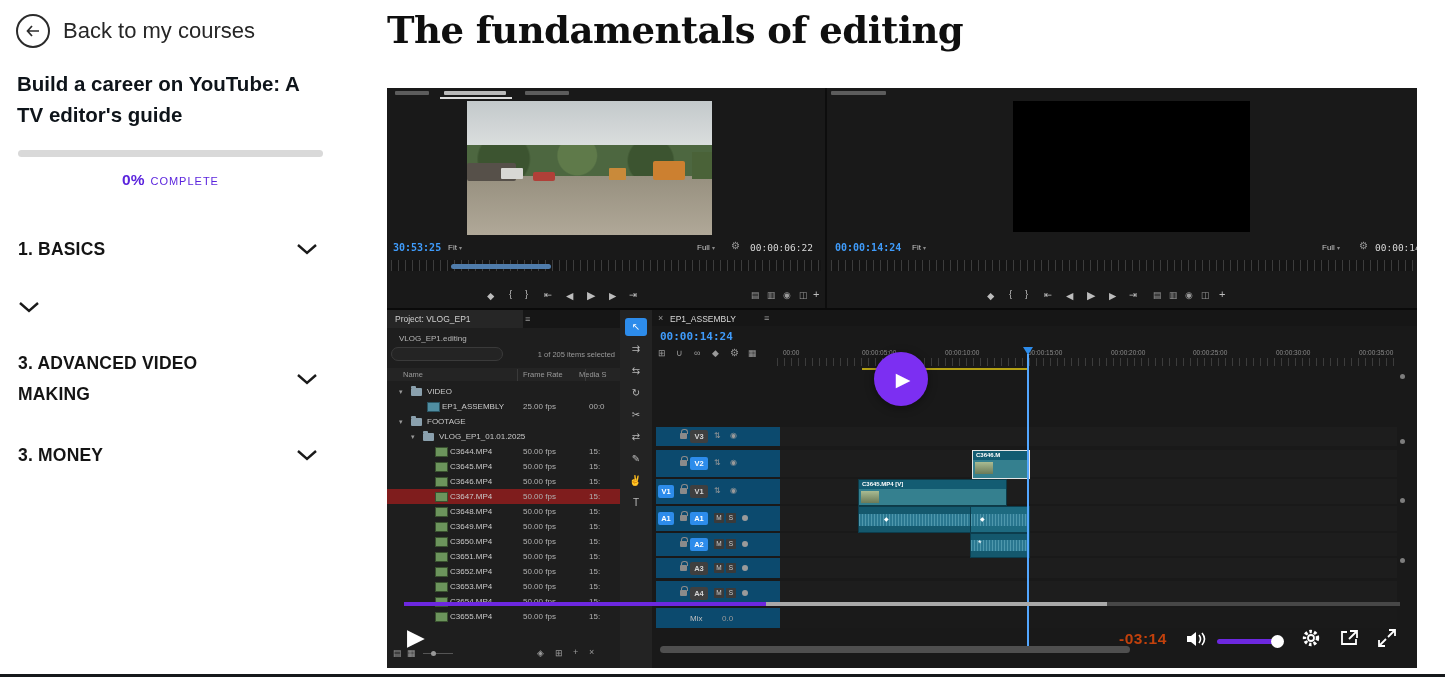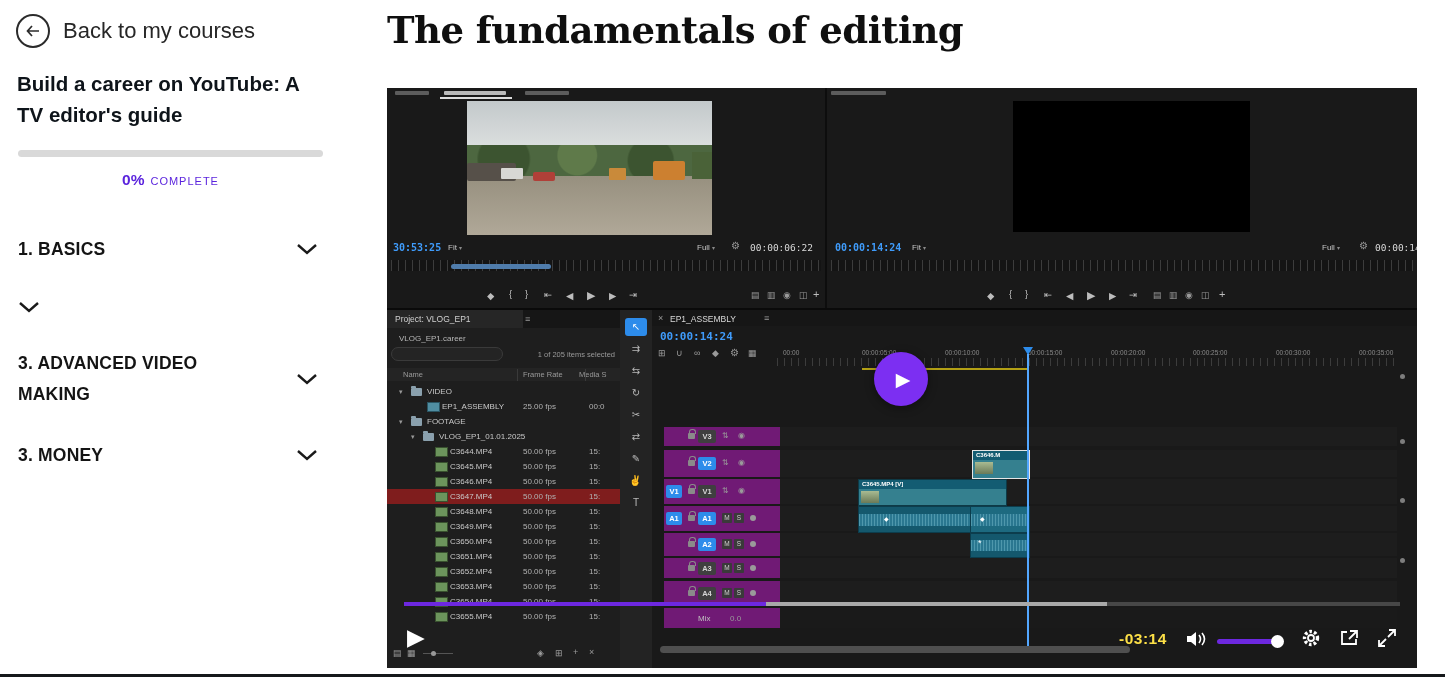--- a/index.html
+++ b/index.html
@@ -48,21 +48,21 @@
   .fold:before{content:"";position:absolute;top:-2px;left:0;width:5px;height:2px;background:#8aa0ad;border-radius:1px 1px 0 0;}
   .clipic{width:11px;height:8px;background:#6c945c;border:1px solid #39512f;top:3px;}
   .seqic{width:11px;height:8px;background:#508ea2;border:1px solid #2a5563;top:3px;}
   .vsep{width:1px;height:12px;background:#3a3a3a;top:1px;}
 
   
   .tool{width:22px;height:18px;text-align:center;line-height:18px;font-size:10px;color:#b9b9b9;left:5px;}
   .tool.on{background:#2d8ceb;color:#fff;border-radius:3px;}
 
   
-  .th{left:12px;width:127px;background:#701a75;}
+  .th{left:4px;width:127px;background:#0c4a6e;}
   .lane{left:128px;width:617px;background:#1d1d1d;}
   .tb{width:18px;height:13px;border-radius:2px;background:#3f3f3f;color:#d5d5d5;
       font-size:7.5px;text-align:center;line-height:13px;font-weight:bold;}
   .tb.on{background:#2d8ceb;color:#fff;}
   .patch{width:16px;height:13px;border-radius:2px;background:#2d8ceb;color:#fff;
          font-size:7.5px;text-align:center;line-height:13px;font-weight:bold;}
   .lock{width:7px;height:6px;background:#8a8a8a;border-radius:1px;}
   .lock:before{content:"";position:absolute;top:-4px;left:1px;width:5px;height:4px;
                border:1px solid #8a8a8a;border-bottom:none;border-radius:3px 3px 0 0;}
   .ms{width:10px;height:10px;background:#3a3a3a;color:#cfcfcf;font-size:6.5px;text-align:center;line-height:10px;border-radius:1px;}
@@ -80,21 +80,21 @@
 
   
   .bigplay{left:487px;top:264px;width:54px;height:54px;border-radius:50%;background:#7c2ff2;
            display:flex;align-items:center;justify-content:center;z-index:20;cursor:pointer;
            box-shadow:0 2px 10px rgba(0,0,0,.4);}
   .bigplay span{color:#fff;font-size:19px;padding-left:4px;}
   .seek{top:514px;height:4px;z-index:18;}
   .ctl{z-index:20;color:#fff;}
   .voltrack{left:830px;top:551px;width:60px;height:5px;background:#6d28e0;border-radius:3px;z-index:20;}
   .volknob{left:884px;top:547px;width:13px;height:13px;border-radius:50%;background:#fff;z-index:21;}
-  .rem{left:732px;top:542px;font-size:15.5px;font-weight:bold;letter-spacing:.5px;z-index:20;color:#fde047;}
+  .rem{left:732px;top:542px;font-size:15.5px;font-weight:bold;letter-spacing:.5px;z-index:20;color:#c2410c;}
 </style>
 </head>
 <body>
 
 <div class="page">
 
   <aside>
     <div class="a back-btn">
       <span class="back-circle">
         <svg width="14" height="12" viewBox="0 0 14 12">
@@ -212,21 +212,21 @@
 
     <div class="a" style="left:0;top:220px;width:1030px;height:2px;background:#0a0a0a;"></div>
 
     <div class="a" style="left:0;top:222px;width:233px;height:358px;background:#1e1e1e;border-right:1px solid #000;">
       <div class="a" style="left:0;top:0;width:233px;height:18px;background:#161616;"></div>
       <div class="a" style="left:0;top:0;width:128px;height:18px;background:#262626;color:#d0d0d0;font-size:8.5px;line-height:18px;padding-left:8px;">
         <span>Project: VLOG_EP1</span>
       </div>
       <span class="a ic2" style="left:138px;top:5px;">≡</span>
 
-      <span class="a" style="left:12px;top:24px;font-size:8px;color:#b8b8b8;">VLOG_EP1.career</span>
+      <span class="a" style="left:12px;top:24px;font-size:8px;color:#b8b8b8;">VLOG_EP1.editing</span>
       <div class="a" style="left:4px;top:37px;width:110px;height:12px;background:#242424;border:1px solid #3a3a3a;border-radius:7px;"></div>
       <span class="a" style="left:118px;top:40px;width:110px;text-align:right;font-size:7.5px;color:#9a9a9a;"><span>1 of 205 items selected</span></span>
 
       <div class="a" style="left:0;top:58px;width:233px;height:13px;background:#242424;font-size:7.5px;color:#9a9a9a;">
         <span class="a" style="left:16px;top:2px;">Name</span>
         <span class="a" style="left:136px;top:2px;">Frame Rate</span>
         <span class="a" style="left:192px;top:2px;">Media S</span>
         <i class="a vsep" style="left:130px;"></i>
           <i class="a vsep" style="left:198px;"></i>
       </div>

